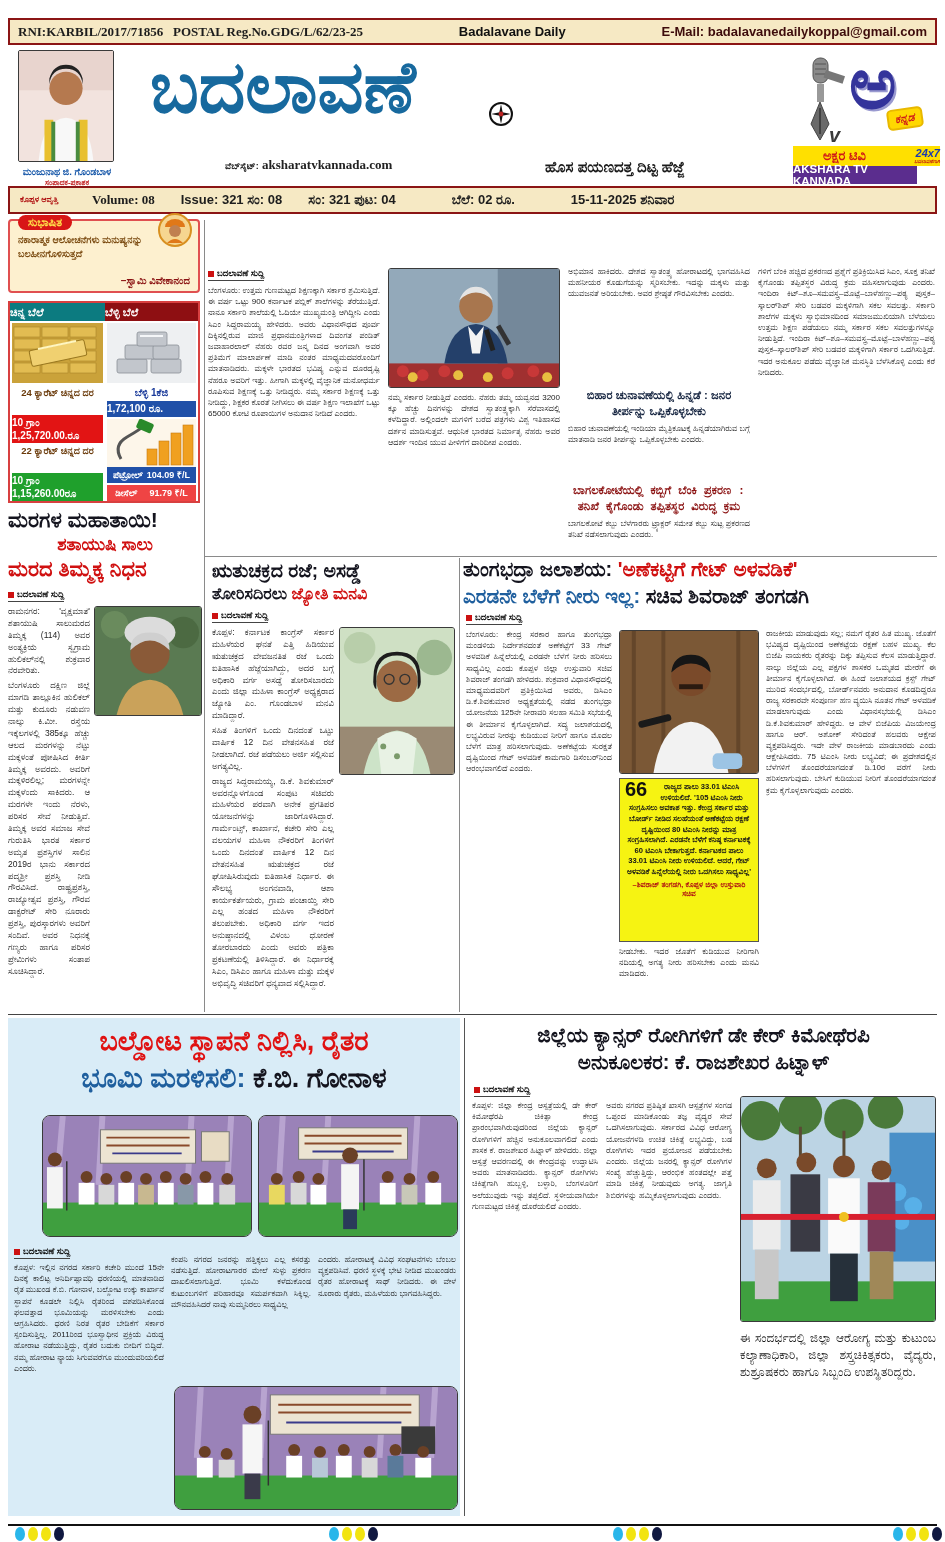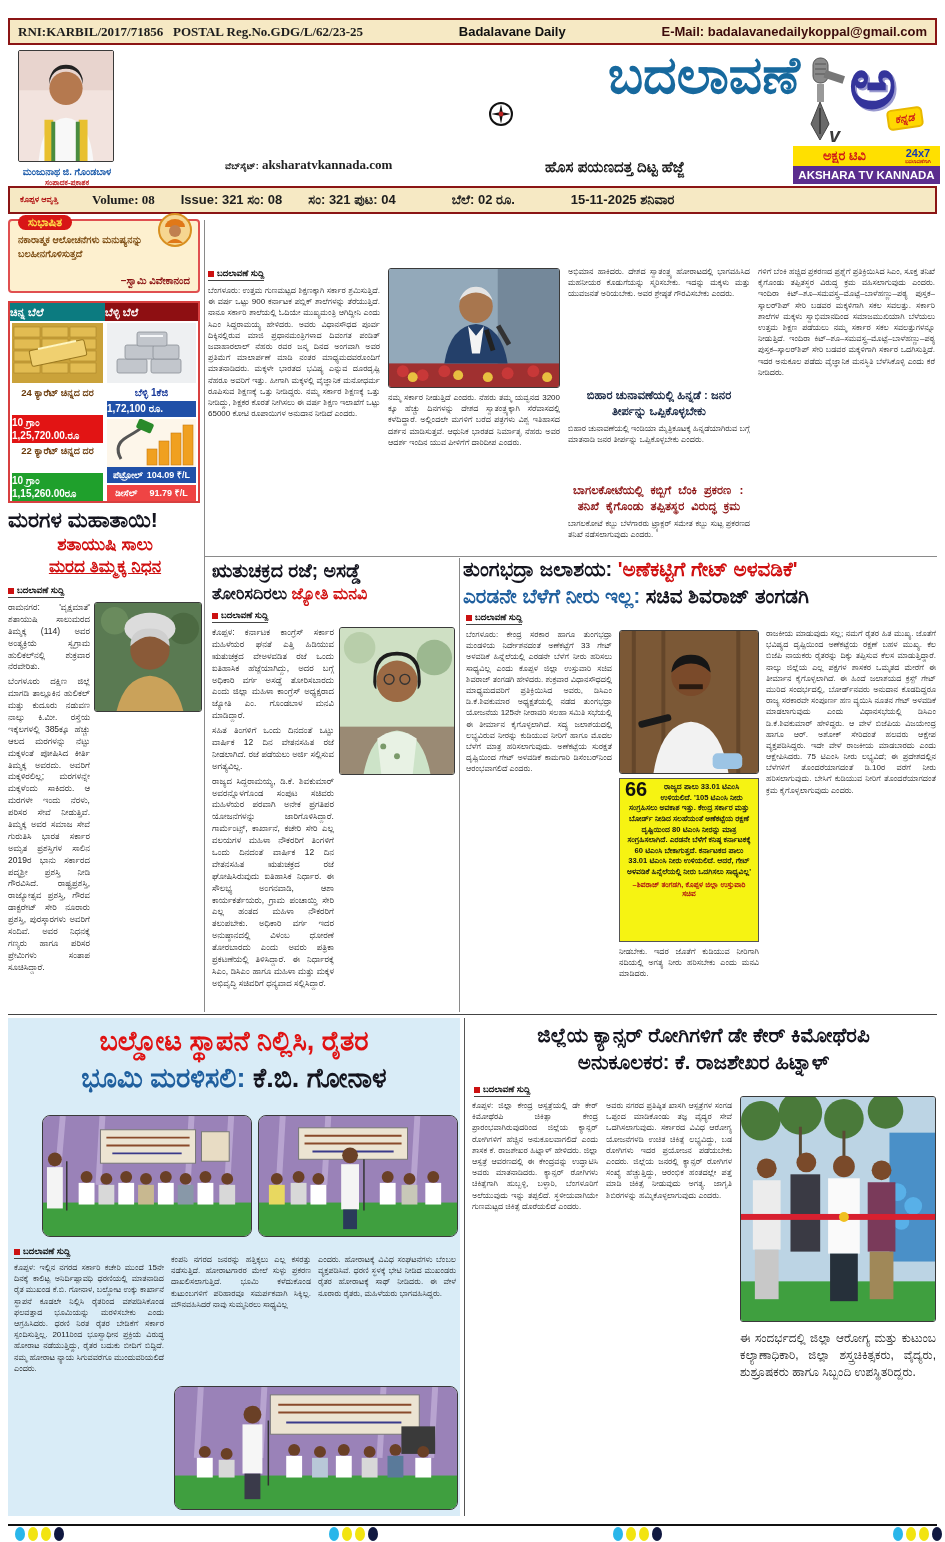--- a/index.html
+++ b/index.html
@@ -43,21 +43,21 @@
       <path d="M20 112 q4 -42 28 -44 q24 2 28 44z" fill="#f8f8f8"></path>
       <rect x="26" y="70" width="9" height="42" fill="#e8c030"></rect>
       <rect x="61" y="70" width="9" height="42" fill="#e8c030"></rect>
       <rect x="33" y="72" width="4" height="40" fill="#4a8c3f"></rect>
       <rect x="58" y="72" width="4" height="40" fill="#4a8c3f"></rect>
     </svg>
   </div>
   <div class="abs" style="left:2px;top:166px;width:130px;text-align:center;font-size:9.5px;font-weight:bold;color:#1556a8;">ಮಂಜುನಾಥ ಜಿ. ಗೊಂಡಬಾಳ</div>
   <div class="abs" style="left:2px;top:178px;width:130px;text-align:center;font-size:7.5px;font-weight:bold;color:#c22222;">ಸಂಪಾದಕ-ಪ್ರಕಾಶಕ</div>
 
-  <div class="abs headline-kn" style="left:150px;top:46px;width:650px;height:106px;font-size:52px;color:#17699e;text-align:right;line-height:1.15;">ಬದಲಾವಣೆ</div>
+  <div class="abs headline-kn" style="left:150px;top:46px;width:650px;height:106px;font-size:72px;color:#17699e;text-align:left;line-height:1.15;">ಬದಲಾವಣೆ</div>
   <div class="abs" style="left:488px;top:101px;width:26px;height:26px;">
     <svg viewBox="0 0 26 26">
       <circle cx="13" cy="13" r="11" fill="#fff" stroke="#111" stroke-width="2"></circle>
       <path d="M13 3 L15 13 L13 23 L11 13 Z" fill="#111"></path>
       <path d="M3 13 L13 11 L23 13 L13 15 Z" fill="#111"></path>
       <circle cx="13" cy="13" r="2.4" fill="#b22"></circle>
     </svg>
   </div>
 
   <div class="abs" style="left:225px;top:157px;font-size:12px;color:#222;">
@@ -78,26 +78,26 @@
         <path d="M27 46 l9 22 l-9 16 l-9 -16 z" fill="#6a6a6a" stroke="#444"></path>
         <line x1="27" y1="52" x2="27" y2="78" stroke="#333" stroke-width="1.5"></line>
         <text x="36" y="86" font-size="20" font-style="italic" font-weight="bold" fill="#3a3a3a">v</text>
       </svg>
     </div>
     <div class="abs" style="left:56px;top:-6px;font-size:72px;font-weight:bold;color:#34349b;text-shadow:2px 2px 0 #9a9ad0;">ಅ</div>
     <div class="abs" style="left:96px;top:62px;background:#ffd800;color:#d01818;font-weight:bold;font-style:italic;font-size:11px;
                 padding:2px 6px;transform:rotate(-8deg);border-radius:3px;box-shadow:0 0 0 2px #e8b800;">ಕನ್ನಡ</div>
     <div class="abs" style="left:0;top:98px;width:147px;height:20px;background:#ffe000;display:flex;align-items:center;">
       <span style="flex:1;text-align:center;color:#d01818;font-weight:bold;font-size:13px;">ಅಕ್ಷರ ಟಿವಿ</span>
-      <span style="width:44px;text-align:center;line-height:1;">
+      <span style="width:44px;text-align:right;line-height:1;font-style:italic;">
         <span style="display:block;color:#1a3ab0;font-weight:bold;font-size:11px;">24x7</span>
         <span style="display:block;color:#c01010;font-size:5px;font-weight:bold;">ಬದಲಾವಣೆಗಾಗಿ</span>
       </span>
     </div>
-    <div class="abs" style="left:0;top:118px;width:147px;height:18px;background:#5b2d8e;color:#fff;font-weight:bold;font-size:11.5px;
+    <div class="abs" style="left:0;top:118px;width:124px;height:18px;background:#5b2d8e;color:#fff;font-weight:bold;font-size:11.5px;
                 display:flex;align-items:center;justify-content:center;">AKSHARA TV KANNADA</div>
   </div>
 
   <div class="abs cream-bar" style="left:8px;top:186px;width:929px;height:28px;padding:0 10px;gap:26px;">
     <span style="font-size:8px;font-weight:bold;color:#b01212;width:46px;line-height:1.1;">ಕೊಪ್ಪಳ ಆವೃತ್ತಿ</span>
     <span style="font-family:'Liberation Serif',serif;font-weight:bold;font-size:13px;color:#1d1d1d;">Volume: 08</span>
     <span style="font-weight:bold;font-size:13px;color:#1d1d1d;">Issue: 321 ಸಂ: 08</span>
     <span style="font-weight:bold;font-size:13px;color:#1d1d1d;">ಸಂ: 321 ಪುಟ: 04</span>
     <span style="font-weight:bold;font-size:13px;color:#1d1d1d;margin-left:30px;">ಬೆಲೆ: 02 ರೂ.</span>
     <span style="font-weight:bold;font-size:13px;color:#1d1d1d;margin-left:30px;">15-11-2025 ಶನಿವಾರ</span>
@@ -233,21 +233,21 @@
     <div class="body-txt" style="height:56px;overflow:hidden;">ಬಿಹಾರ ಚುನಾವಣೆಯಲ್ಲಿ ಇಂಡಿಯಾ ಮೈತ್ರಿಕೂಟಕ್ಕೆ ಹಿನ್ನಡೆಯಾಗಿರುವ ಬಗ್ಗೆ ಮಾತನಾಡಿ ಜನರ ತೀರ್ಪನ್ನು ಒಪ್ಪಿಕೊಳ್ಳಬೇಕು ಎಂದರು.</div>
     <div class="subhead" style="margin:4px 0;color:#8b1212;font-family:Liberation Mono, monospace;">ಬಾಗಲಕೋಟೆಯಲ್ಲಿ ಕಬ್ಬಿಗೆ ಬೆಂಕಿ ಪ್ರಕರಣ : ತನಿಖೆ ಕೈಗೊಂಡು ತಪ್ಪಿತಸ್ಥರ ವಿರುದ್ಧ ಕ್ರಮ</div>
     <div class="body-txt" style="height:40px;overflow:hidden;">ಬಾಗಲಕೋಟೆ ಕಬ್ಬು ಬೆಳೆಗಾರರು ಟ್ರ್ಯಾಕ್ಟರ್ ಸಮೇತ ಕಬ್ಬು ಸುಟ್ಟ ಪ್ರಕರಣದ ತನಿಖೆ ನಡೆಸಲಾಗುವುದು ಎಂದರು.</div>
   </div>
 
   <div class="abs body-txt" style="left:758px;top:266px;width:177px;height:286px;overflow:hidden;">ಗಳಿಗೆ ಬೆಂಕಿ ಹಚ್ಚಿದ ಪ್ರಕರಣದ ಪ್ರಶ್ನೆಗೆ ಪ್ರತಿಕ್ರಿಯಿಸಿದ ಸಿಎಂ, ಸೂಕ್ತ ತನಿಖೆ ಕೈಗೊಂಡು ತಪ್ಪಿತಸ್ಥರ ವಿರುದ್ಧ ಕ್ರಮ ವಹಿಸಲಾಗುವುದು ಎಂದರು. ಇಂದಿರಾ ಕಿಟ್–ಶೂ–ಸಮವಸ್ತ್ರ–ಮೊಟ್ಟೆ–ಬಾಳೆಹಣ್ಣು–ಪಠ್ಯ ಪುಸ್ತಕ–ಸ್ಕಾಲರ್‌ಶಿಪ್ ಸೇರಿ ಬಡವರ ಮಕ್ಕಳಿಗಾಗಿ ಸಕಲ ಸವಲತ್ತು. ಸರ್ಕಾರಿ ಶಾಲೆಗಳ ಮಕ್ಕಳು ಸ್ವಾಭಿಮಾನದಿಂದ ಸಮಾಜಮುಖಿಯಾಗಿ ಬೆಳೆಯಲು ಉತ್ತಮ ಶಿಕ್ಷಣ ಪಡೆಯಲು ನಮ್ಮ ಸರ್ಕಾರ ಸಕಲ ಸವಲತ್ತುಗಳನ್ನೂ ನೀಡುತ್ತಿದೆ. ಇಂದಿರಾ ಕಿಟ್–ಶೂ–ಸಮವಸ್ತ್ರ–ಮೊಟ್ಟೆ–ಬಾಳೆಹಣ್ಣು–ಪಠ್ಯ ಪುಸ್ತಕ–ಸ್ಕಾಲರ್‌ಶಿಪ್ ಸೇರಿ ಬಡವರ ಮಕ್ಕಳಿಗಾಗಿ ಸರ್ಕಾರ ಒದಗಿಸುತ್ತಿದೆ. ಇದರ ಅನುಕೂಲ ಪಡೆದು ವೈಜ್ಞಾನಿಕ ಮನಸ್ಥಿತಿ ಬೆಳೆಸಿಕೊಳ್ಳಿ ಎಂದು ಕರೆ ನೀಡಿದರು.</div>
 
   <div class="abs" style="left:8px;top:508px;width:194px;">
     <div class="headline-kn" style="font-size:21px;color:#14141e;">ಮರಗಳ ಮಹಾತಾಯಿ!</div>
     <div class="headline-kn" style="font-size:17px;color:#d01010;text-align:center;margin-top:3px;">ಶತಾಯುಷಿ ಸಾಲು</div>
-    <div class="headline-kn" style="font-size:17px;color:#d01010;text-align:center;margin-top:2px;text-decoration:underline;">ಮರದ ತಿಮ್ಮಕ್ಕ ನಿಧನ</div>
+    <div class="headline-kn" style="font-size:21px;color:#d01010;text-align:left;margin-top:2px;">ಮರದ ತಿಮ್ಮಕ್ಕ ನಿಧನ</div>
     <div class="byline" style="margin-top:8px;">
       <span class="sq"></span>
       <span>ಬದಲಾವಣೆ ಸುದ್ದಿ</span>
     </div>
     <div style="margin-top:4px;overflow:hidden;">
       <div class="photo" style="float:right;width:108px;height:110px;margin:0 0 3px 4px;">
         <svg viewBox="0 0 108 110" preserveAspectRatio="none">
           <rect width="108" height="110" fill="#5a7a52"></rect>
           <circle cx="20" cy="18" r="14" fill="#6e9060" opacity="0.8"></circle>
           <circle cx="90" cy="26" r="16" fill="#49663f" opacity="0.8"></circle>
@@ -282,21 +282,21 @@
           <circle cx="58" cy="54" r="21" fill="#9c6a44"></circle>
           <path d="M37 52 q0 -24 21 -24 q21 0 21 24 l0 10 q4 -2 3 -12 q0 -26 -24 -26 q-24 0 -24 26 q-1 10 3 12z" fill="#1d1d1d"></path>
           <circle cx="50" cy="52" r="5" fill="none" stroke="#333" stroke-width="1.4"></circle>
           <circle cx="66" cy="52" r="5" fill="none" stroke="#333" stroke-width="1.4"></circle>
           <path d="M24 148 q8 -42 34 -44 q26 2 34 44z" fill="#cde3c8"></path>
           <path d="M38 112 q20 -14 40 0 l-4 36 l-32 0z" fill="#e8f2e4"></path>
           <circle cx="44" cy="120" r="3" fill="#7a9a6a"></circle>
             <circle cx="58" cy="130" r="3" fill="#7a9a6a"></circle>
         </svg>
       </div>
-      <div class="body-txt" style="font-size:8.5px;">ಕೊಪ್ಪಳ: ಕರ್ನಾಟಕ ಕಾಂಗ್ರೆಸ್ ಸರ್ಕಾರ ಮಹಿಳೆಯರ ಘನತೆ ಎತ್ತಿ ಹಿಡಿಯುವ ಋತುಚಕ್ರದ ವೇಅಳವಡಿತ ರಜೆ ಒಂದು ಐತಿಹಾಸಿಕ ಹೆಜ್ಜೆಯಾಗಿದ್ದು, ಅದರ ಬಗ್ಗೆ ಅಧಿಕಾರಿ ವರ್ಗ ಅಸಡ್ಡೆ ತೋರಿಸಬಾರದು ಎಂದು ಜಿಲ್ಲಾ ಮಹಿಳಾ ಕಾಂಗ್ರೆಸ್ ಅಧ್ಯಕ್ಷರಾದ ಜ್ಯೋತಿ ಎಂ. ಗೊಂಡಬಾಳ ಮನವಿ ಮಾಡಿದ್ದಾರೆ.</div>
+      <div class="body-txt" style="font-size:8.5px;">ಕೊಪ್ಪಳ: ಕರ್ನಾಟಕ ಕಾಂಗ್ರೆಸ್ ಸರ್ಕಾರ ಮಹಿಳೆಯರ ಘನತೆ ಎತ್ತಿ ಹಿಡಿಯುವ ಋತುಚಕ್ರದ ವೇವಜನತಿತ ರಜೆ ಒಂದು ಐತಿಹಾಸಿಕ ಹೆಜ್ಜೆಯಾಗಿದ್ದು, ಅದರ ಬಗ್ಗೆ ಅಧಿಕಾರಿ ವರ್ಗ ಅಸಡ್ಡೆ ತೋರಿಸಬಾರದು ಎಂದು ಜಿಲ್ಲಾ ಮಹಿಳಾ ಕಾಂಗ್ರೆಸ್ ಅಧ್ಯಕ್ಷರಾದ ಜ್ಯೋತಿ ಎಂ. ಗೊಂಡಬಾಳ ಮನವಿ ಮಾಡಿದ್ದಾರೆ.</div>
       <div class="body-txt" style="font-size:8.5px;margin-top:3px;">ಸಹಿತ ತಿಂಗಳಿಗೆ ಒಂದು ದಿನದಂತೆ ಒಟ್ಟು ವಾರ್ಷಿಕ 12 ದಿನ ವೇತನಸಹಿತ ರಜೆ ನೀಡಲಾಗಿದೆ. ರಜೆ ಪಡೆಯಲು ಅರ್ಜಿ ಸಲ್ಲಿಸುವ ಅಗತ್ಯವಿಲ್ಲ.</div>
       <div class="body-txt" style="font-size:8.5px;margin-top:3px;height:240px;overflow:hidden;">ರಾಜ್ಯದ ಸಿದ್ದರಾಮಯ್ಯ, ಡಿ.ಕೆ. ಶಿವಕುಮಾರ್ ಅವರನ್ನೊಳಗೊಂಡ ಸಂಪುಟ ಸಚಿವರು ಮಹಿಳೆಯರ ಪರವಾಗಿ ಅನೇಕ ಪ್ರಗತಿಪರ ಯೋಜನೆಗಳನ್ನು ಜಾರಿಗೊಳಿಸಿದ್ದಾರೆ. ಗಾರ್ಮೆಂಟ್ಸ್, ಕಾರ್ಖಾನೆ, ಕಚೇರಿ ಸೇರಿ ಎಲ್ಲ ವಲಯಗಳ ಮಹಿಳಾ ನೌಕರರಿಗೆ ತಿಂಗಳಿಗೆ ಒಂದು ದಿನದಂತೆ ವಾರ್ಷಿಕ 12 ದಿನ ವೇತನಸಹಿತ ಋತುಚಕ್ರದ ರಜೆ ಘೋಷಿಸಿರುವುದು ಐತಿಹಾಸಿಕ ನಿರ್ಧಾರ. ಈ ಸೌಲಭ್ಯ ಅಂಗನವಾಡಿ, ಆಶಾ ಕಾರ್ಯಕರ್ತೆಯರು, ಗ್ರಾಮ ಪಂಚಾಯ್ತಿ ಸೇರಿ ಎಲ್ಲ ಹಂತದ ಮಹಿಳಾ ನೌಕರರಿಗೆ ತಲುಪಬೇಕು. ಅಧಿಕಾರಿ ವರ್ಗ ಇದರ ಅನುಷ್ಠಾನದಲ್ಲಿ ವಿಳಂಬ ಧೋರಣೆ ತೋರಬಾರದು ಎಂದು ಅವರು ಪತ್ರಿಕಾ ಪ್ರಕಟಣೆಯಲ್ಲಿ ತಿಳಿಸಿದ್ದಾರೆ. ಈ ನಿರ್ಧಾರಕ್ಕೆ ಸಿಎಂ, ಡಿಸಿಎಂ ಹಾಗೂ ಮಹಿಳಾ ಮತ್ತು ಮಕ್ಕಳ ಅಭಿವೃದ್ಧಿ ಸಚಿವರಿಗೆ ಧನ್ಯವಾದ ಸಲ್ಲಿಸಿದ್ದಾರೆ.</div>
     </div>
   </div>
 
   <div class="abs" style="left:463px;top:558px;width:474px;">
     <div class="headline-kn" style="font-size:20px;">
       <span style="color:#14141e;">ತುಂಗಭದ್ರಾ ಜಲಾಶಯ:</span>
       <span style="color:#d01010;">'ಅಣೆಕಟ್ಟಿಗೆ ಗೇಟ್ ಅಳವಡಿಕೆ'</span>
     </div>

